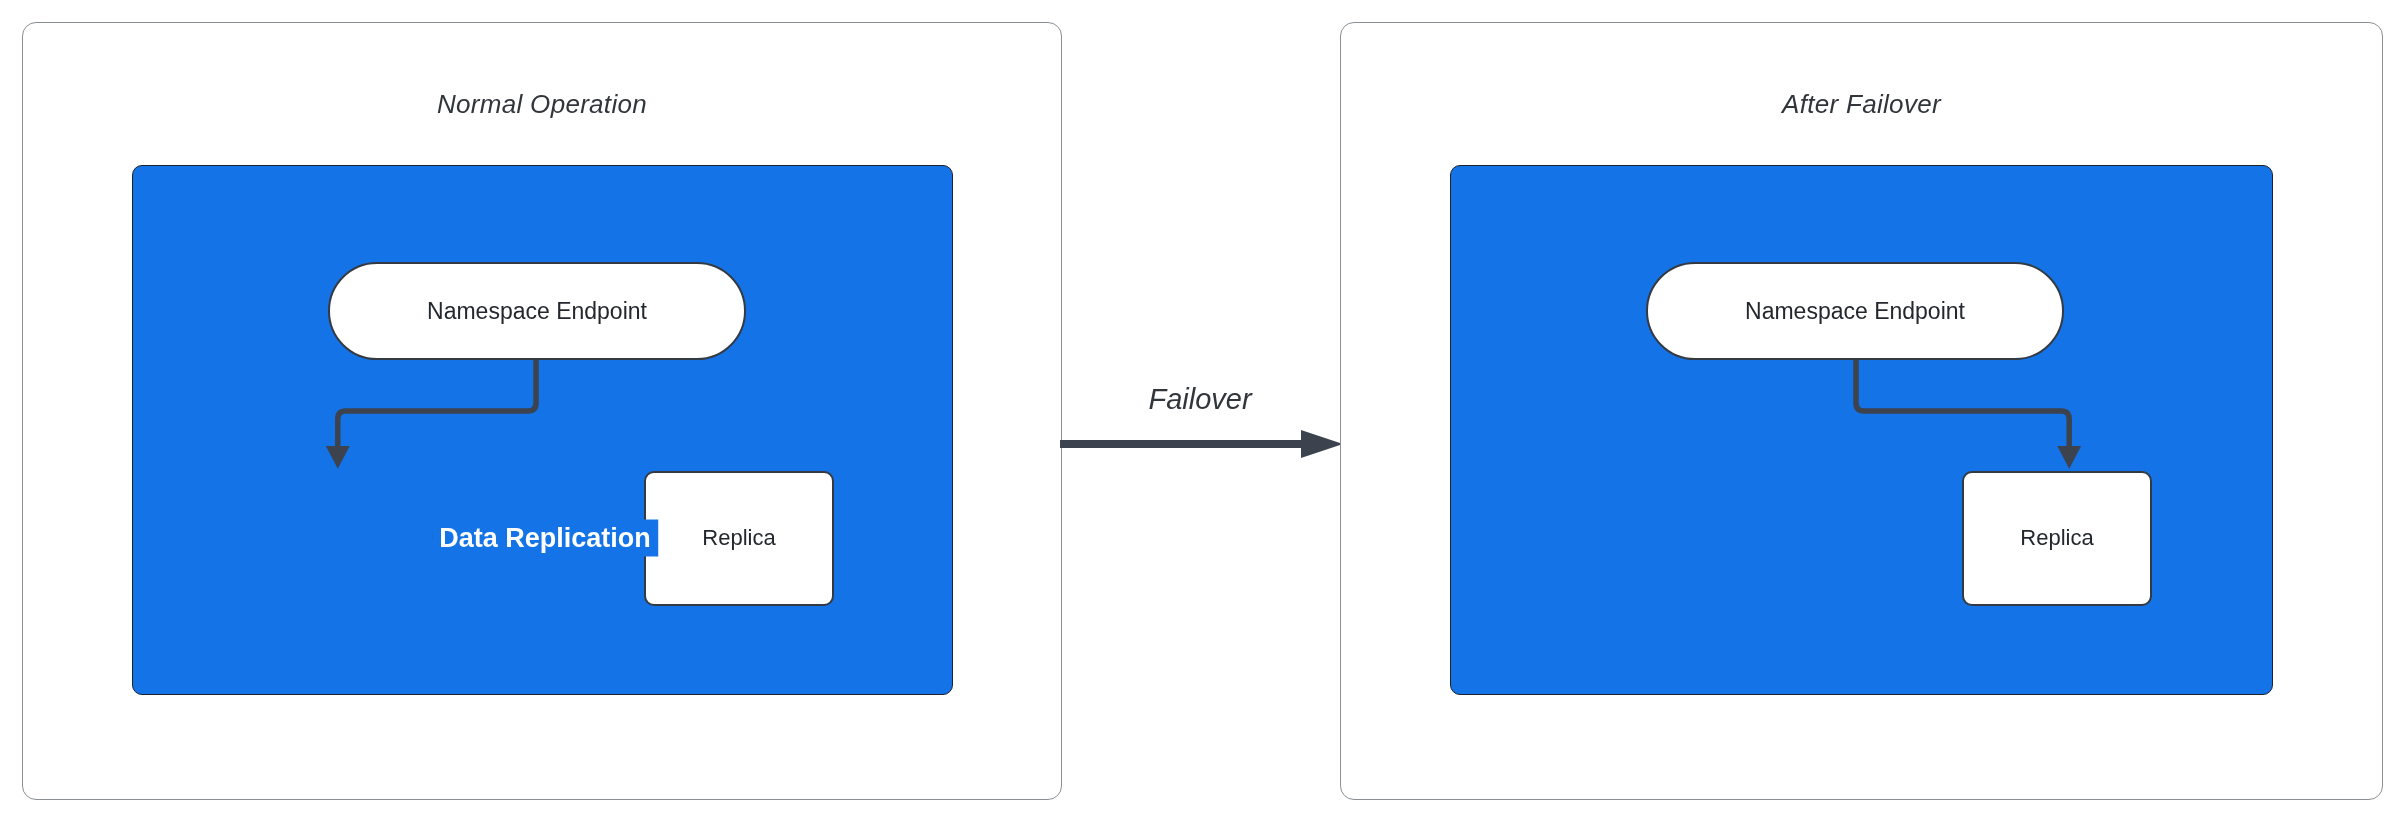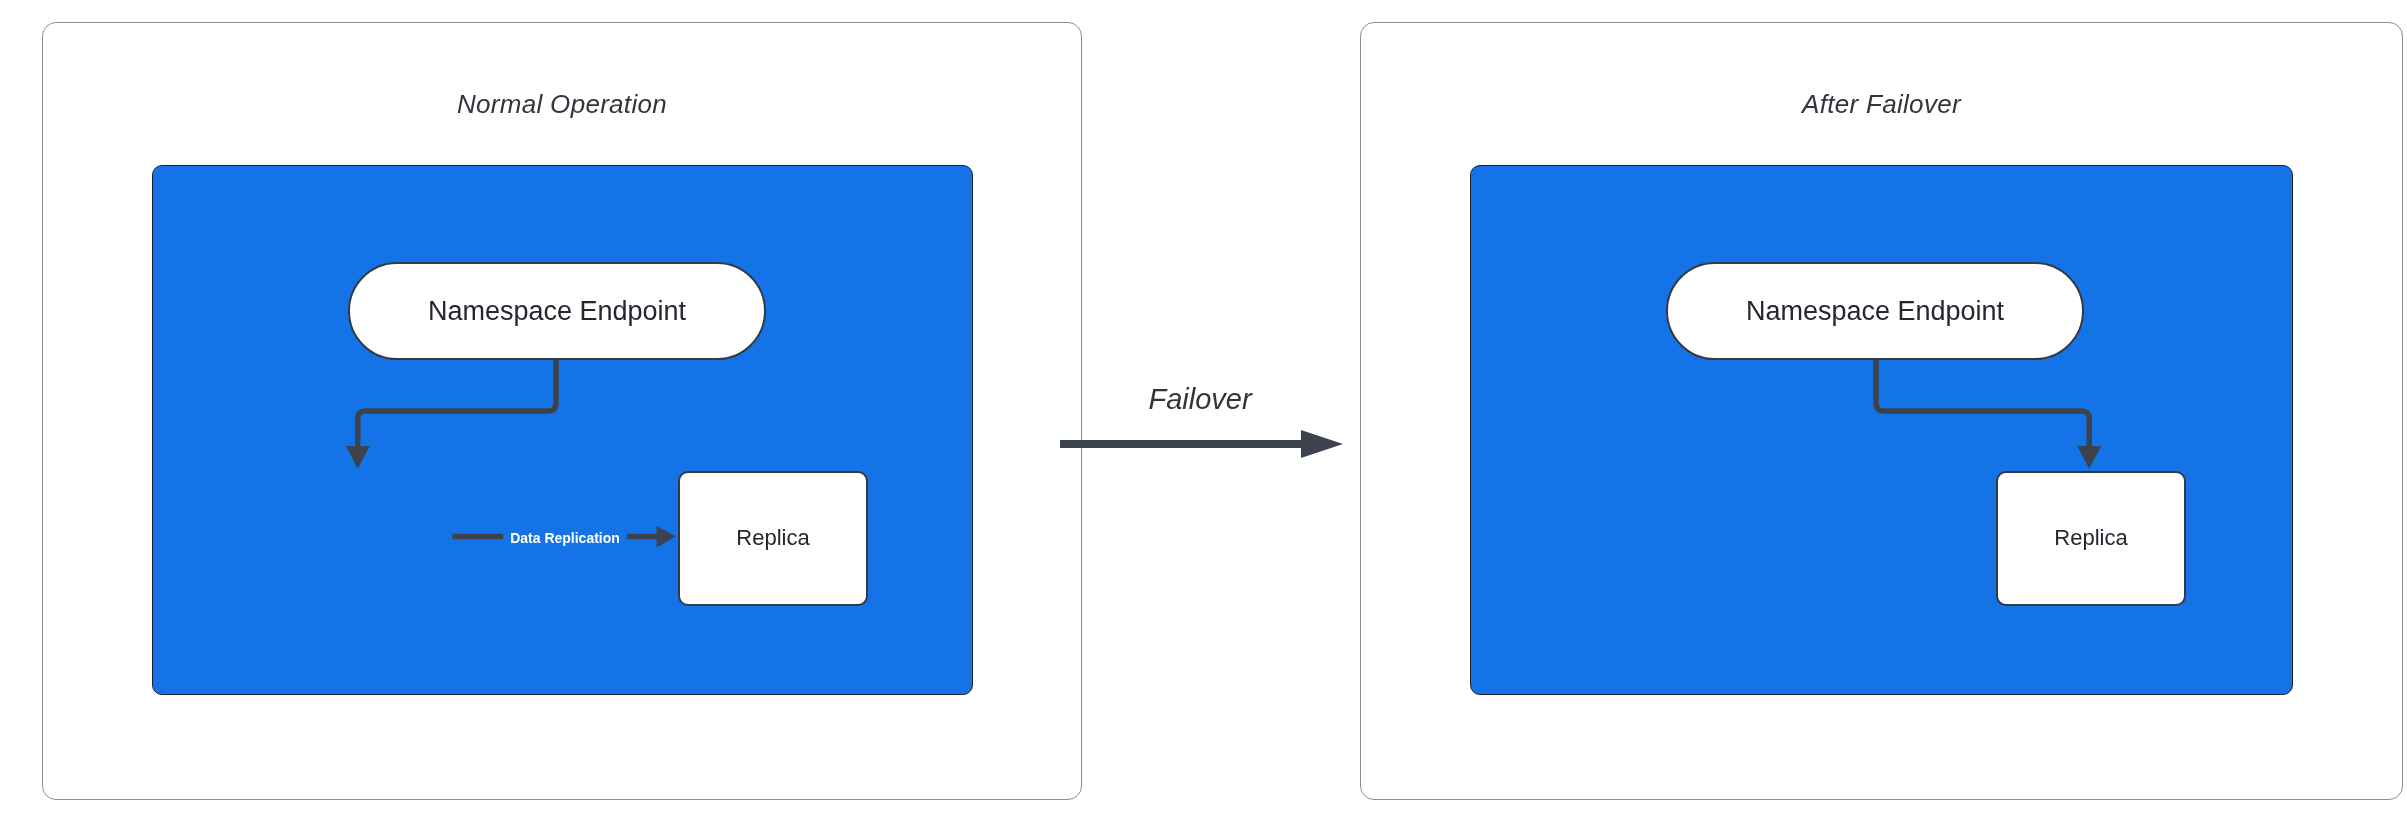--- a/index.html
+++ b/index.html
@@ -25,21 +25,20 @@
     font-family: "Liberation Sans", sans-serif;
     overflow: hidden;
   }
   .panel {
     position: absolute;
     top: 22px;
     height: 778px;
     background: #ffffff;
     border: 1.5px solid var(--panel-border);
     border-radius: 14px;
-    margin-left: 20px;
   }
   .panel.left  { left: 22px;   width: 1040px; }
   .panel.right { left: 1340px; width: 1043px; }
   .panel-title {
     position: absolute;
     top: 66px;
     left: 0;
     width: 100%;
     text-align: center;
     font-style: italic;
@@ -63,42 +62,42 @@
     left: 195px;
     top: 96px;
     width: 418px;
     height: 98px;
     background: #ffffff;
     border: 2px solid var(--node-border);
     border-radius: 49px;
     display: flex;
     align-items: center;
     justify-content: center;
-    font-size: 27px;
+    font-size: 23px;
     color: var(--node-text);
   }
   .node {
     position: absolute;
     top: 305px;
     width: 190px;
     height: 135px;
     background: #ffffff;
     border: 2px solid var(--node-border);
     border-radius: 10px;
     display: flex;
     align-items: center;
     justify-content: center;
     text-align: center;
     font-size: 22px;
     line-height: 1.3;
     color: var(--node-text);
     padding: 0 18px;
   }
   .node.n1 { left: 110px; }
-  .node.n2 { left: 525px; }
+  .node.n2 { left: 511px; }
   .node.recovering {
     background: var(--recovering-bg);
     border-color: var(--recovering-border);
     color: var(--recovering-text);
     font-style: italic;
   }
   .arrows {
     position: absolute;
     left: 0; top: 0;
     width: 100%;
@@ -113,21 +112,21 @@
   }
   .arrows polygon { fill: var(--arrow); }
   .edge-label {
     position: absolute;
     left: 412px;
     top: 372px;
     transform: translate(-50%, -50%);
     background: var(--blue);
     color: var(--edge-label-color);
     font-weight: bold;
-    font-size: 14px;
+    font-size: 27px;
     padding: 3px 7px;
     white-space: nowrap;
   }
   .failover-arrow {
     position: absolute;
     left: 1056px;
     top: 414px;
     width: 292px;
     height: 60px;
   }

